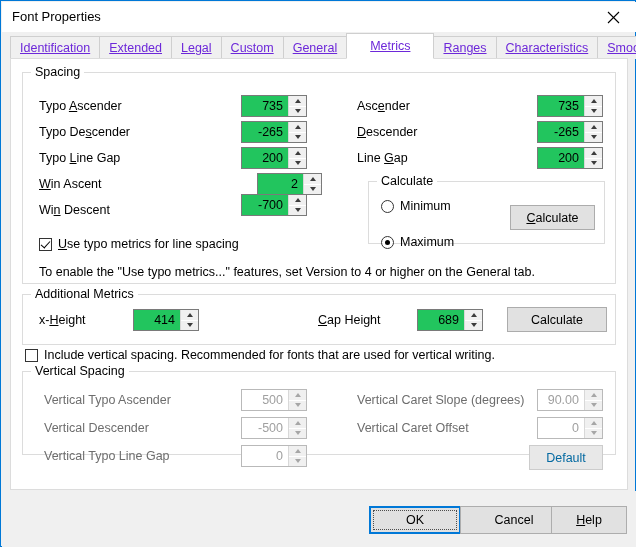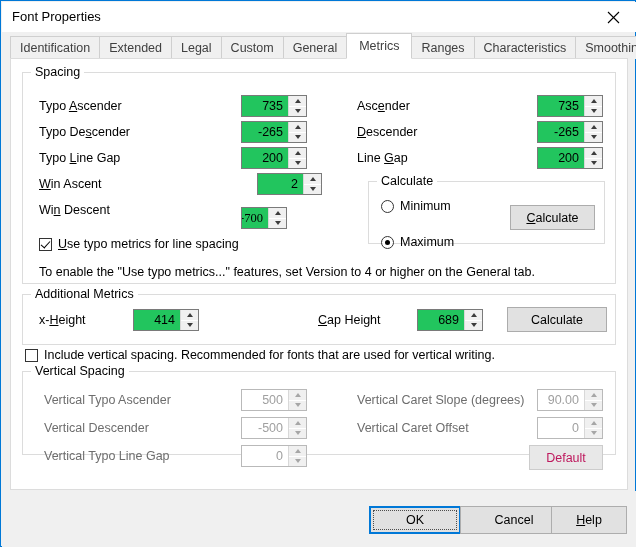--- a/index.html
+++ b/index.html
@@ -57,32 +57,33 @@
     height: 23px;
     box-sizing: border-box;
     border: 1px solid #cfcfcf;
     border-bottom: none;
     background: #f0f0f0;
     display: flex;
     align-items: center;
     padding: 0 9px;
     font-size: 12.5px;
     margin-right: -1px;
-    color: #404040;
+    color: #6d28d9;
     white-space: nowrap;
     position: relative;
     z-index: 1;
+    text-decoration: underline;
   }
   .tab.active {
     height: 26px;
     background: #ffffff;
     border: 1px solid #cfcfcf;
     border-bottom: 1px solid #ffffff;
     z-index: 3;
-    padding: 0 12px;
+    padding: 0 23px;
   }
 
   
   #tabpage {
     position: absolute;
     left: 9px; top: 57px;
     width: 618px; height: 432px;
     box-sizing: border-box;
     background: #ffffff;
     border: 1px solid #dcdcdc;
@@ -175,21 +176,21 @@
     border: 1px solid #acacac;
     background: #e1e1e1;
     display: flex;
     align-items: center;
     justify-content: center;
     font-size: 12.5px;
     color: #000;
     cursor: default;
     white-space: nowrap;
   }
-  .btn.disabled { color: #be185d; border-color: #cccccc; background: #e8e8e8; }
+  .btn.disabled { color: #0369a1; border-color: #cccccc; background: #e8e8e8; }
   .btn.dialog {
     background: #e1e1e1;
     border: 1px solid #adadad;
   }
   .btn.default {
     border: 2px solid #0078d7;
     background: #e1e1e1;
   }
   .btn.default .focus-ring {
     position: absolute;
@@ -353,21 +354,21 @@
         <div class="spin-value">1002</div>
         <div class="spin-buttons">
           <div class="spin-btn up">
               <span class="arrow-up"></span>
             </div>
           <div class="spin-btn down">
               <span class="arrow-down"></span>
             </div>
         </div>
       </div>
-      <div class="spin" style="left:218px; top:134px; width:46px;font-family:Liberation Serif, serif;">
+      <div class="spin" style="left:218px; top:121px; width:66px;">
         <div class="spin-value">-700</div>
         <div class="spin-buttons">
           <div class="spin-btn up">
               <span class="arrow-up"></span>
             </div>
           <div class="spin-btn down">
               <span class="arrow-down"></span>
             </div>
         </div>
       </div>

